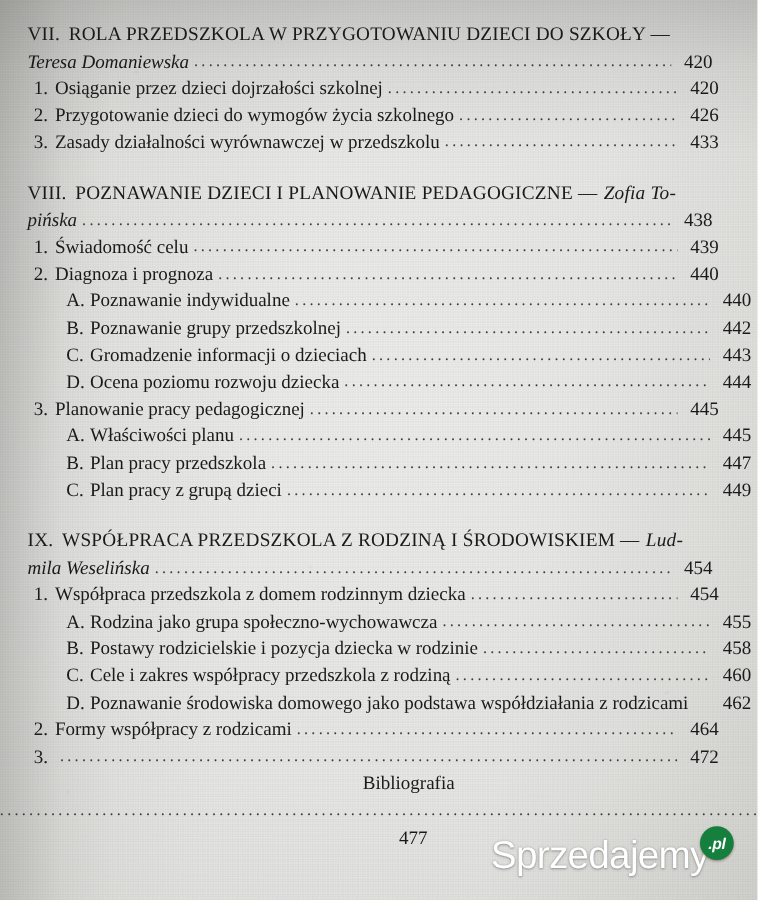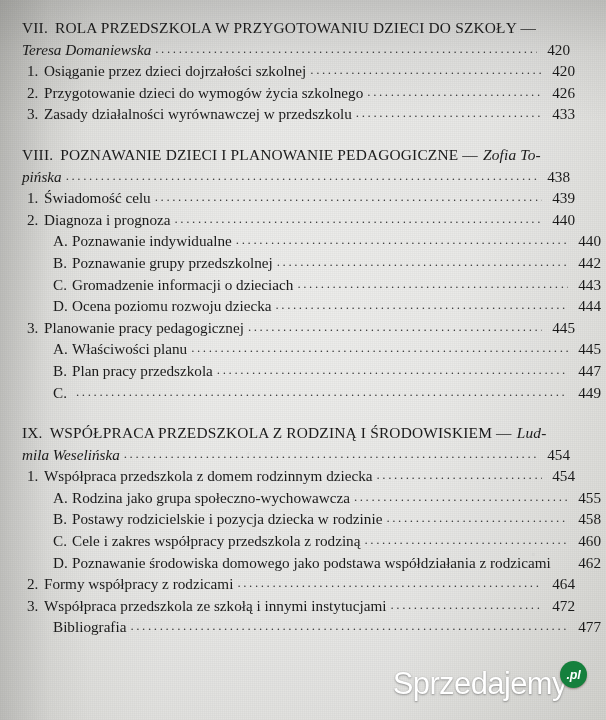--- a/index.html
+++ b/index.html
@@ -121,21 +121,21 @@
   }
   .head-cont {
     font-style: italic;
   }
 
   
   .lvl1 .num { width: 17px; }          
   .lvl1 { padding-left: 5px; }
   .lvl2 { padding-left: 31px; }
   .lvl2 .num { width: 19px; }
-  .lvl3 { padding-left: 31px; }        
+  .lvl3 { padding-left: 31px; flex-direction: column; }        
 
   .head-line2 { padding-left: 0px; }
 
   
   #wm {
     position: absolute;
     right: 19px;
     bottom: 21px;
     z-index: 6;
     display: flex;
@@ -267,20 +267,21 @@
         <span class="pg">445</span>
       </div>
       <div class="row lvl2">
         <span class="num">B.</span>
         <span class="txt">Plan pracy przedszkola</span>
         <span class="leader"></span>
         <span class="pg">447</span>
       </div>
       <div class="row lvl2">
         <span class="num">C.</span>
+        <span class="txt">Plan pracy z grupą dzieci</span>
         <span class="leader"></span>
         <span class="pg">449</span>
       </div>
     </div>
     <div class="section">
       <div class="row head">
         <span class="num rn">IX.</span>
         <span class="txt caps">WSPÓŁPRACA PRZEDSZKOLA Z RODZINĄ I ŚRODOWISKIEM —</span>
         <span class="txt author" style="margin-left: 5px;">Lud-</span>
       </div>
@@ -320,21 +321,20 @@
         <span class="pg">462</span>
       </div>
       <div class="row lvl1">
         <span class="num">2.</span>
         <span class="txt">Formy współpracy z rodzicami</span>
         <span class="leader"></span>
         <span class="pg">464</span>
       </div>
       <div class="row lvl1">
         <span class="num">3.</span>
-        <span class="txt">Współpraca przedszkola ze szkołą i innymi instytucjami</span>
         <span class="leader"></span>
         <span class="pg">472</span>
       </div>
       <div class="row lvl3">
         <span class="num"></span>
         <span class="txt">Bibliografia</span>
         <span class="leader"></span>
         <span class="pg">477</span>
       </div>
     </div>

